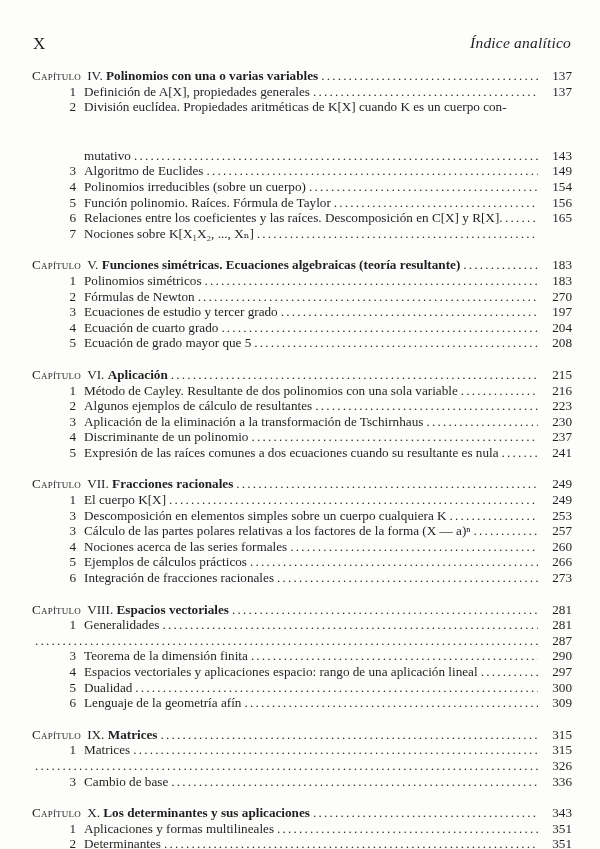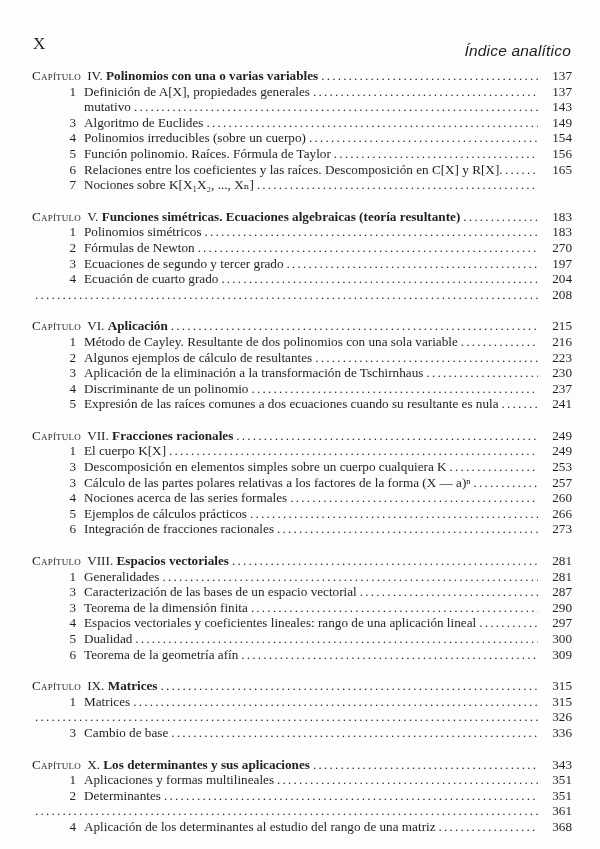--- a/index.html
+++ b/index.html
@@ -6,41 +6,41 @@
   body {
     width: 600px; height: 849px; background: #fdfdfc; overflow: hidden;
     font-family: "Liberation Serif", "DejaVu Serif", serif; color: #1f1f1f;
     position: relative;
   }
   .page-header {
     position: absolute; left: 33px; right: 29px; top: 34px; height: 22px;
   }
   .hdr-left { position: absolute; left: 0; top: 0; font-size: 17px; }
   .hdr-right {
-    position: absolute; right: 0; top: 8px; font-size: 15.5px; font-style: italic;
-    font-family: Liberation Sans, sans-serif; letter-spacing: 0.2px;
+    position: absolute; right: 0; top: 0; font-size: 15.5px; font-style: italic;
+    font-family: Liberation Serif, serif; letter-spacing: 0.2px;
   }
   .toc { position: absolute; left: 32px; width: 540px; top: 68px; font-size: 13.2px; }
   .chapter { margin-bottom: 16px; }
   .row { position: relative; height: 15.6px; line-height: 15.6px; white-space: nowrap; }
   .lead { display: flex; align-items: baseline; }
   .lead .txt { flex: 0 0 auto; white-space: nowrap; overflow: hidden; }
   .lead .dots {
     flex: 1 1 auto; overflow: hidden; white-space: nowrap; letter-spacing: 2.2px;
     margin: 0 8px 0 3px; color: #2a2a2a;
   }
   .lead .dots::before { content: "................................................................................................................................................................"; }
   .lead .pg { flex: 0 0 26px; text-align: right; }
   .lead .pg.empty { flex-basis: 26px; }
   .cap-label { font-variant: small-caps; letter-spacing: 0.2px; }
   .cap-num { margin-left: 3px; margin-top: 8px; }
   .cap-title { font-weight: bold; }
   .num { display: inline-block; width: 52px; text-align: right; padding-right: 8px; box-sizing: border-box; }
   .item .txt { max-width: 470px; }
-  .contline { padding-left: 52px; }
+  .contline { padding-left: 52px; margin-top: 33px; }
 </style>
 </head>
 <body>
 
 <div class="page-header">
   <span class="hdr-left">X</span>
   <span class="hdr-right">Índice analítico</span>
 </div>
 
 <div class="toc" id="toc">
@@ -48,20 +48,21 @@
       <div class="row lead">
         <span class="txt"><span class="cap-label">Capítulo</span> <span class="cap-num">IV.</span> <span class="cap-title">Polinomios con una o varias variables</span></span>
         <span class="dots"></span>
         <span class="pg">137</span>
       </div>
       <div class="row lead item">
         <span class="txt"><span class="num">1</span><span>Definición de A[X], propiedades generales</span></span>
         <span class="dots"></span>
         <span class="pg">137</span>
       </div>
+      <div class="row item"><span class="num">2</span><span>División euclídea. Propiedades aritméticas de K[X] cuando K es un cuerpo con-</span></div>
       <div class="row lead item contline">
         <span class="txt">mutativo</span>
         <span class="dots"></span>
         <span class="pg">143</span>
       </div>
       <div class="row lead item">
         <span class="txt"><span class="num">3</span><span>Algoritmo de Euclides</span></span>
         <span class="dots"></span>
         <span class="pg">149</span>
       </div>
@@ -96,30 +97,31 @@
         <span class="txt"><span class="num">1</span><span>Polinomios simétricos</span></span>
         <span class="dots"></span>
         <span class="pg">183</span>
       </div>
       <div class="row lead item">
         <span class="txt"><span class="num">2</span><span>Fórmulas de Newton</span></span>
         <span class="dots"></span>
         <span class="pg">270</span>
       </div>
       <div class="row lead item">
-        <span class="txt"><span class="num">3</span><span>Ecuaciones de segundo y tercer grado</span></span>
+        <span class="txt"><span class="num">3</span><span>Ecuaciones de estudio y tercer grado</span></span>
         <span class="dots"></span>
         <span class="pg">197</span>
       </div>
       <div class="row lead item">
         <span class="txt"><span class="num">4</span><span>Ecuación de cuarto grado</span></span>
         <span class="dots"></span>
         <span class="pg">204</span>
       </div>
       <div class="row lead item">
+        <span class="txt"><span class="num">5</span><span>Ecuación de grado mayor que 5</span></span>
         <span class="dots"></span>
         <span class="pg">208</span>
       </div>
     </div>
     <div class="chapter">
       <div class="row lead">
         <span class="txt"><span class="cap-label">Capítulo</span> <span class="cap-num">VI.</span> <span class="cap-title">Aplicación</span></span>
         <span class="dots"></span>
         <span class="pg">215</span>
       </div>
@@ -191,41 +193,40 @@
         <span class="txt"><span class="cap-label">Capítulo</span> <span class="cap-num">VIII.</span> <span class="cap-title">Espacios vectoriales</span></span>
         <span class="dots"></span>
         <span class="pg">281</span>
       </div>
       <div class="row lead item">
         <span class="txt"><span class="num">1</span><span>Generalidades</span></span>
         <span class="dots"></span>
         <span class="pg">281</span>
       </div>
       <div class="row lead item">
-        <span class="txt"><span class="num">3</span><span>Caracterización de las bases de un espacio vectorial</span></span>
         <span class="dots"></span>
         <span class="pg">287</span>
       </div>
       <div class="row lead item">
         <span class="txt"><span class="num">3</span><span>Teorema de la dimensión finita</span></span>
         <span class="dots"></span>
         <span class="pg">290</span>
       </div>
       <div class="row lead item">
-        <span class="txt"><span class="num">4</span><span>Espacios vectoriales y coeficientes lineales: rango de una aplicación lineal</span></span>
+        <span class="txt"><span class="num">4</span><span>Espacios vectoriales y aplicaciones espacio: rango de una aplicación lineal</span></span>
         <span class="dots"></span>
         <span class="pg">297</span>
       </div>
       <div class="row lead item">
         <span class="txt"><span class="num">5</span><span>Dualidad</span></span>
         <span class="dots"></span>
         <span class="pg">300</span>
       </div>
       <div class="row lead item">
-        <span class="txt"><span class="num">6</span><span>Teorema de la geometría afín</span></span>
+        <span class="txt"><span class="num">6</span><span>Lenguaje de la geometría afín</span></span>
         <span class="dots"></span>
         <span class="pg">309</span>
       </div>
     </div>
     <div class="chapter">
       <div class="row lead">
         <span class="txt"><span class="cap-label">Capítulo</span> <span class="cap-num">IX.</span> <span class="cap-title">Matrices</span></span>
         <span class="dots"></span>
         <span class="pg">315</span>
       </div>

